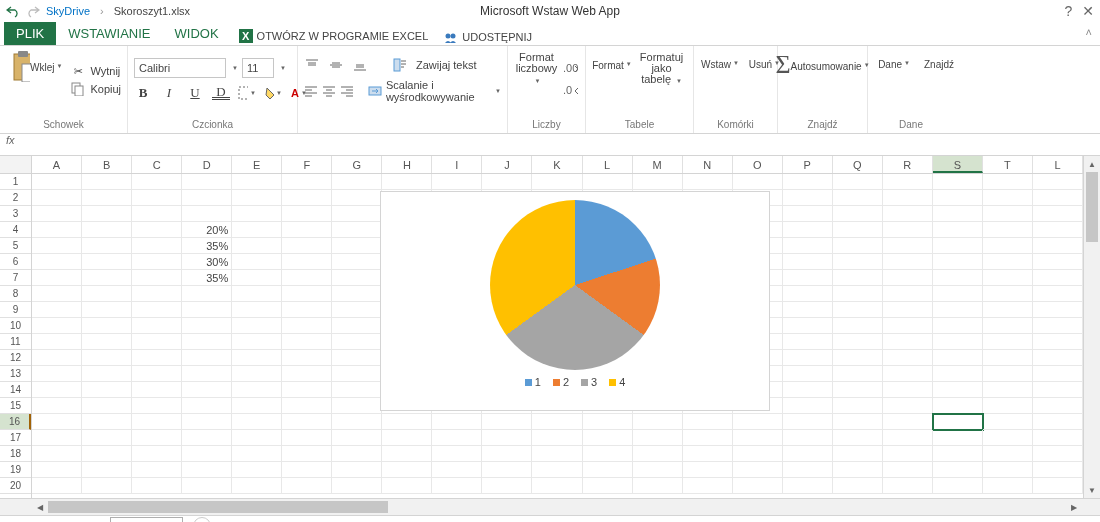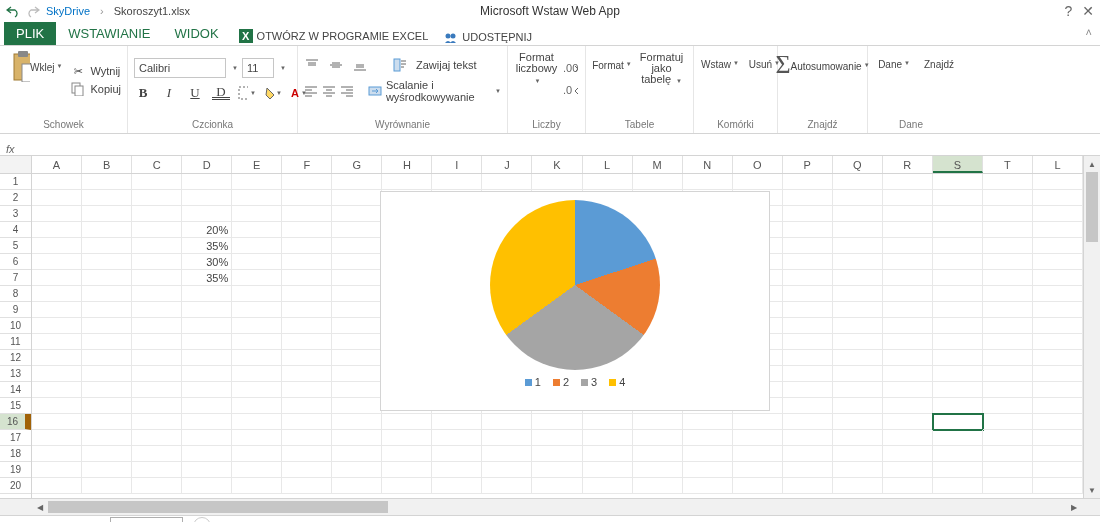--- a/index.html
+++ b/index.html
@@ -26,32 +26,32 @@
 .bigbtn{display:flex;flex-direction:row;align-items:center;justify-content:center;padding:2px 4px;min-width:40px}
 .bigbtn .lbl{font-size:10px;text-align:center;line-height:11px;margin-top:2px}
 .stack{display:flex;flex-direction:column;gap:2px;justify-content:center;height:64px}
 .row{display:flex;align-items:center;gap:4px}
 .fontname{width:92px;height:20px;border:1px solid #c6c6c6;padding:0 4px;font-size:11px;background:#fff}
 .fontsize{width:32px;height:20px;border:1px solid #c6c6c6;padding:0 4px;font-size:11px;background:#fff}
 .fmt-btn{width:18px;height:18px;display:flex;align-items:center;justify-content:center;font-family:"Times New Roman",serif;font-size:13px}
 .dd-arr{font-size:6px;color:#666;margin-left:2px}
 .small-ic{width:16px;height:16px;display:flex;align-items:center;justify-content:center}
 
-.fbar{height:22px;border-bottom:1px solid #d4d4d4;display:flex;align-items:flex-end;padding:0 6px}
+.fbar{height:22px;border-bottom:1px solid #d4d4d4;display:flex;align-items:flex-start;padding:0 6px}
 .fbar .fx{font-style:italic;color:#666;margin-right:8px}
 
 .sheet{position:relative;height:342px;display:flex}
 .rowhdrs{width:32px;background:#fff;border-right:1px solid #d4d4d4}
 .gridwrap{flex:1;overflow:hidden;position:relative}
 .colhdrs{height:18px;display:flex;background:#fff;border-bottom:1px solid #d4d4d4}
 .ch{width:52px;border-right:1px solid #e0e0e0;text-align:center;font-size:11px;color:#555;line-height:18px}
 .ch.sel{background:#d5e3cf;border-bottom:2px solid #217346}
 .corner{width:32px;height:18px;background:#f3f3f3;border-right:1px solid #d4d4d4;border-bottom:1px solid #d4d4d4;position:absolute;left:0;top:0;z-index:2}
 .rh{height:16px;border-bottom:1px solid #e0e0e0;text-align:center;font-size:10px;color:#555;line-height:16px;background:#fff}
-.rh.sel{background:#d5e3cf;border-right:6px solid #a16207}
+.rh.sel{background:#d5e3cf;border-right:2px solid #a16207}
 .gridbody{position:absolute;left:0;top:18px;right:0;bottom:0}
 .gr{height:16px;display:flex}
 .gc{width:52px;border-right:1px solid #e8e8e8;border-bottom:1px solid #e8e8e8;font-size:11px;padding:0 3px;line-height:16px;text-align:right;overflow:hidden}
 .selcell{outline:2px solid #217346;outline-offset:-1px;background:#fff}
 
 .chart{position:absolute;left:348px;top:35px;width:390px;height:220px;background:#fff;border:1px solid #d4d4d4}
 .pie{width:170px;height:170px;border-radius:50%;margin:8px auto 0 auto;position:relative}
 .legend{display:flex;gap:12px;justify-content:center;margin-top:6px}
 .lg{display:flex;align-items:center;gap:3px;font-size:10px;color:#666}
 .sw{width:7px;height:7px}
@@ -252,21 +252,20 @@
               <svg width="14" height="14">
                 <rect x="1" y="3" width="12" height="8" fill="#cde" stroke="#5b9bd5"></rect>
                 <path d="M4 7 H10 M8 5 L10 7 L8 9" stroke="#5b9bd5" fill="none"></path>
               </svg>
             </span>
           <span>Scalanie i wyśrodkowywanie</span>
           <span class="dd-arr">▼</span>
         </div>
       </div>
     </div>
-    <div class="group-label">Wyrównanie</div>
   </div>
 
   <div class="group" style="width:78px">
     <div class="group-body">
       <div class="bigbtn">
         <svg width="28" height="26">
             <text x="2" y="10" font-size="8" fill="#666">ABC</text>
             <text x="2" y="22" font-size="11" fill="#666">123</text>
           </svg>
         <div class="lbl"><span>Format</span><br><span>liczbowy</span> <span class="dd-arr">▼</span></div>

